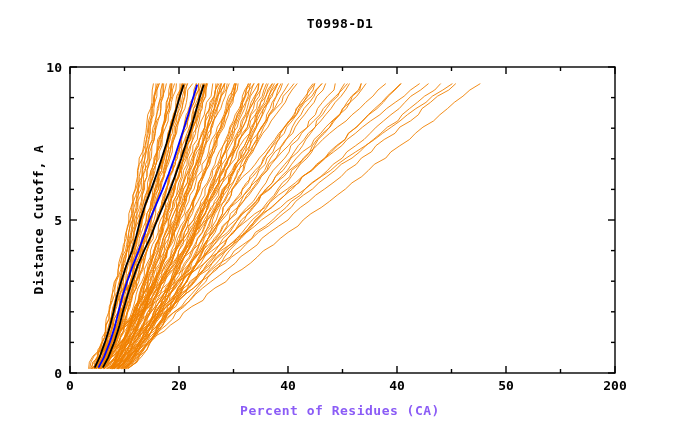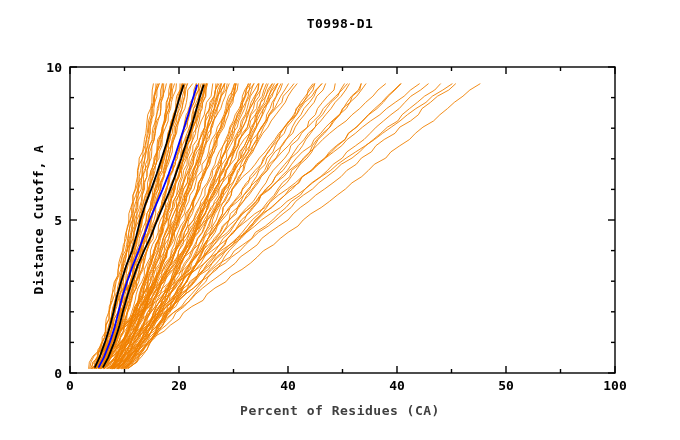--- a/index.html
+++ b/index.html
@@ -15,21 +15,21 @@
     position:absolute;left:0;top:16px;width:680px;
     text-align:center;
     font-family:"DejaVu Sans Mono","Liberation Mono",monospace;
     font-size:13px;font-weight:bold;color:#000;
     letter-spacing:0.5px;
   }
   #xlabel{
     position:absolute;left:0;top:403px;width:680px;
     text-align:center;
     font-family:"DejaVu Sans Mono","Liberation Mono",monospace;
-    font-size:13px;font-weight:bold;color:#404040;
+    font-size:13px;font-weight:bold;color:#8b5cf6;
     letter-spacing:0.5px;
   }
   #ylabel{
     position:absolute;
     left:-92px;top:212px;
     width:260px;
     text-align:center;
     transform:rotate(-90deg);
     transform-origin:50% 50%;
     font-family:"DejaVu Sans Mono","Liberation Mono",monospace;
@@ -221,19 +221,19 @@
         <line x1="615" y1="97.59999999999997" x2="611" y2="97.59999999999997" stroke="#000" stroke-width="1.4"></line>
       </g>
   </svg>
 
   <div id="tick-labels">
       <div class="tick-label xtick-label" style="left: 70px;">0</div>
       <div class="tick-label xtick-label" style="left: 179px;">20</div>
       <div class="tick-label xtick-label" style="left: 288px;">40</div>
       <div class="tick-label xtick-label" style="left: 397px;">40</div>
       <div class="tick-label xtick-label" style="left: 506px;">50</div>
-      <div class="tick-label xtick-label" style="left: 615px;">100</div>
+      <div class="tick-label xtick-label" style="left: 615px;">200</div>
       <div class="tick-label ytick-label" style="top: 373px; left: 34px; width: 28px;">0</div>
       <div class="tick-label ytick-label" style="top: 220px; left: 34px; width: 28px;">5</div>
       <div class="tick-label ytick-label" style="top: 67px; left: 34px; width: 28px;">10</div>
     </div>
 
 </div>
 
 </body></html>

